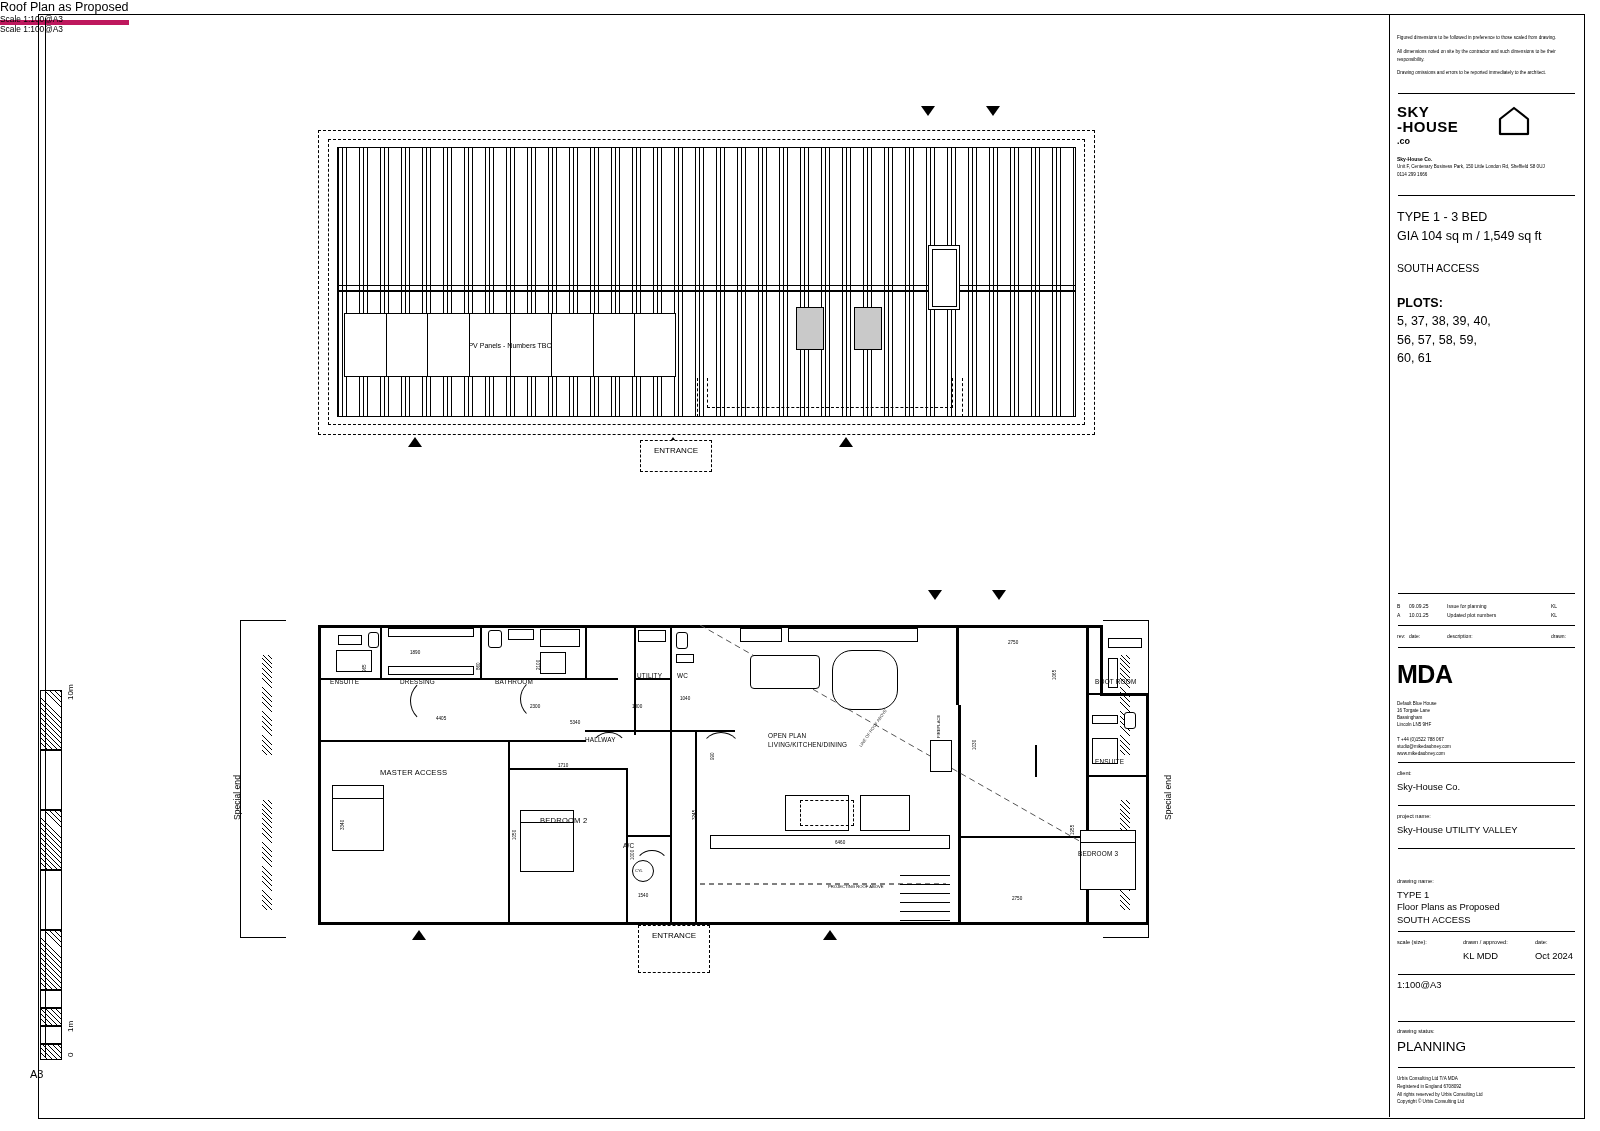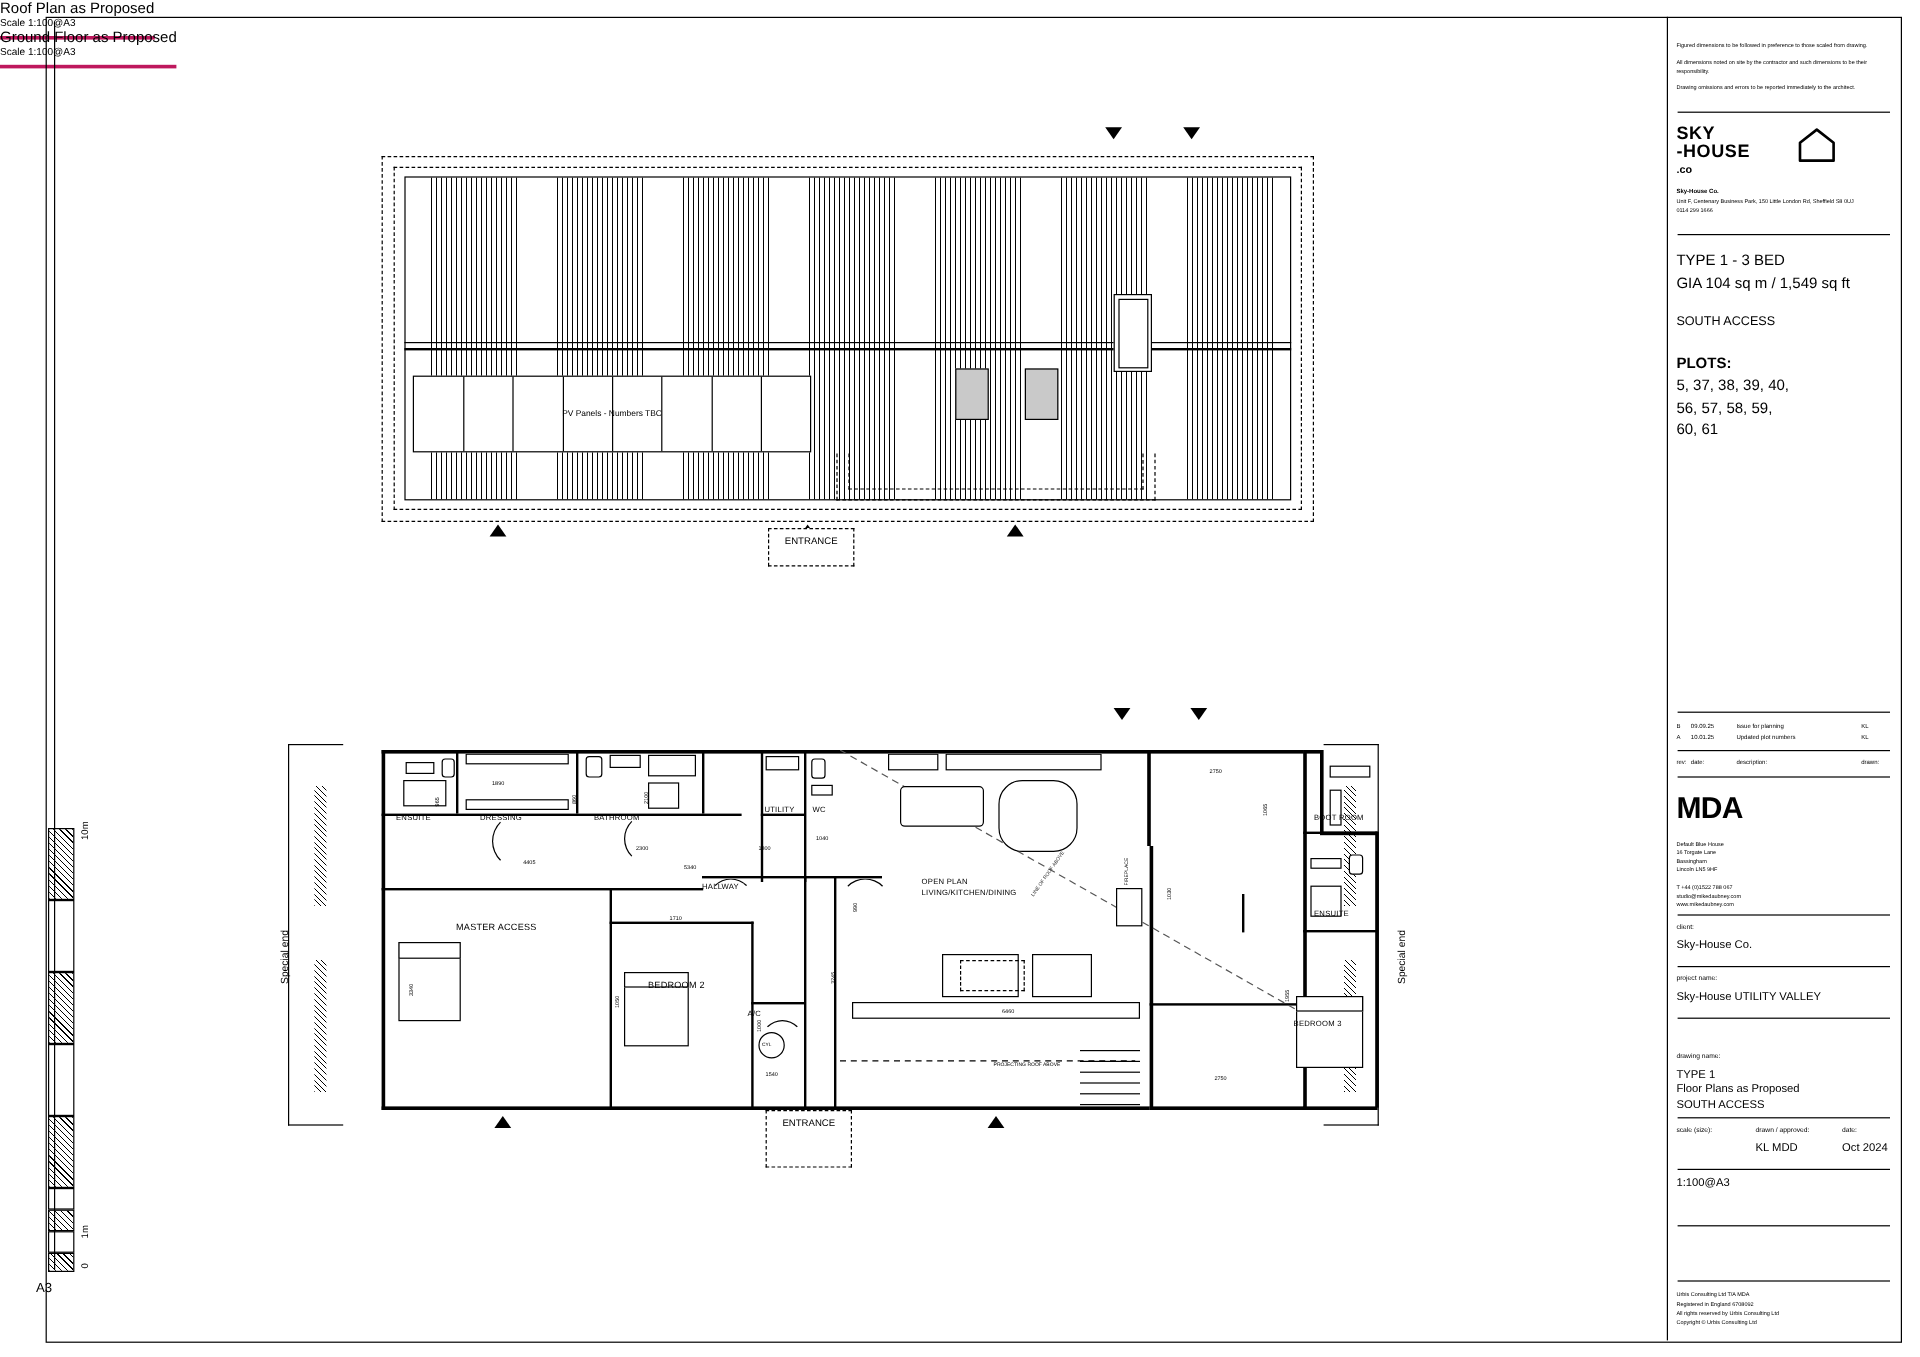--- a/index.html
+++ b/index.html
@@ -27,21 +27,21 @@
   .plots-h{font-size:12.5px;font-weight:bold;}
   .plots{font-size:12.5px;line-height:1.5;}
   .mid{font-size:10.5px;}
   .lbl{font-size:5.6px;}
   .val{font-size:9.4px;}
   .rev-row{font-size:5px;}
   .mda{font-size:25px;font-weight:bold;letter-spacing:-0.5px;}
 
   
   .dtitle{font-size:12.5px;}
-  .dtitle u{text-decoration:none;border-bottom:3px solid #be185d;padding-bottom:16px;}
+  .dtitle u{text-decoration:none;border-bottom:5px solid #be185d;padding-bottom:6px;}
   .dscale{font-size:8.4px;}
 
   
   #roof{position:absolute;left:318px;top:130px;width:777px;height:305px;}
   .roof-outer{position:absolute;left:0;top:0;width:777px;height:305px;border:1px dashed #000;box-sizing:border-box;}
   .roof-inner{position:absolute;left:10px;top:9px;width:757px;height:286px;border:1px dashed #000;box-sizing:border-box;}
   .roof-body{position:absolute;left:19px;top:17px;width:739px;height:270px;border:1px solid #000;box-sizing:border-box;background:
      repeating-linear-gradient(90deg,#000 0 0.6px,transparent 0.6px 4.2px);}
   .ridge{position:absolute;left:19px;top:160px;width:739px;height:2px;background:#000;}
   .ridge2{position:absolute;left:19px;top:155px;width:739px;height:1px;background:#000;}
@@ -314,23 +314,20 @@
     <div class="tri-d" style="left:688px;top:-30px;"></div>
     <div class="tri-d" style="left:752px;top:-30px;"></div>
     <div class="tri-u" style="left:172px;top:310px;"></div>
     <div class="tri-u" style="left:583px;top:310px;"></div>
   </div>
 
   <div class="entrance-box" style="left:638px;top:925px;width:72px;height:48px;">
     <span>ENTRANCE</span>
   </div>
 
-  <div class="dtitle" style="left:312px;top:988px;">
-    <u>Ground Floor as Proposed</u>
-  </div>
   <div class="dscale" style="left:312px;top:1007px;">Scale 1:100@A3</div>
 
   <div class="tb">
 
     <div class="tb-sec" style="top:14px;">
       <div class="tb-note">Figured dimensions to be followed in preference to those scaled from drawing.</div>
       <div class="tb-note" style="margin-top:6px;">All dimensions noted on site by the contractor and such dimensions to be their responsibility.</div>
       <div class="tb-note" style="margin-top:6px;">Drawing omissions and errors to be reported immediately to the architect.</div>
     </div>
     <div class="tb-rule" style="top:78px;"></div>
@@ -434,20 +431,24 @@
       <div style="display:flex;margin-top:3px;">
         <span class="val" style="width:66px;margin-top:29px;">1:100@A3</span>
         <span class="val" style="width:72px;">KL   MDD</span>
         <span class="val">Oct 2024</span>
       </div>
     </div>
     <div class="tb-rule" style="top:959px;"></div>
 
     <div class="tb-rule" style="top:1006px;"></div>
 
+    <div class="tb-sec" style="top:1008px;">
+      <div class="lbl">drawing status:</div>
+      <div style="font-size:13.5px;margin-top:2px;">PLANNING</div>
+    </div>
     <div class="tb-rule" style="top:1052px;"></div>
 
     <div class="tb-sec" style="top:1055px;">
       <div class="tb-note">Urbis Consulting Ltd T/A MDA</div>
       <div class="tb-note">Registered in England 6708092</div>
       <div class="tb-note">All rights reserved by Urbis Consulting Ltd</div>
       <div class="tb-note">Copyright © Urbis Consulting Ltd</div>
     </div>
   </div>
 

